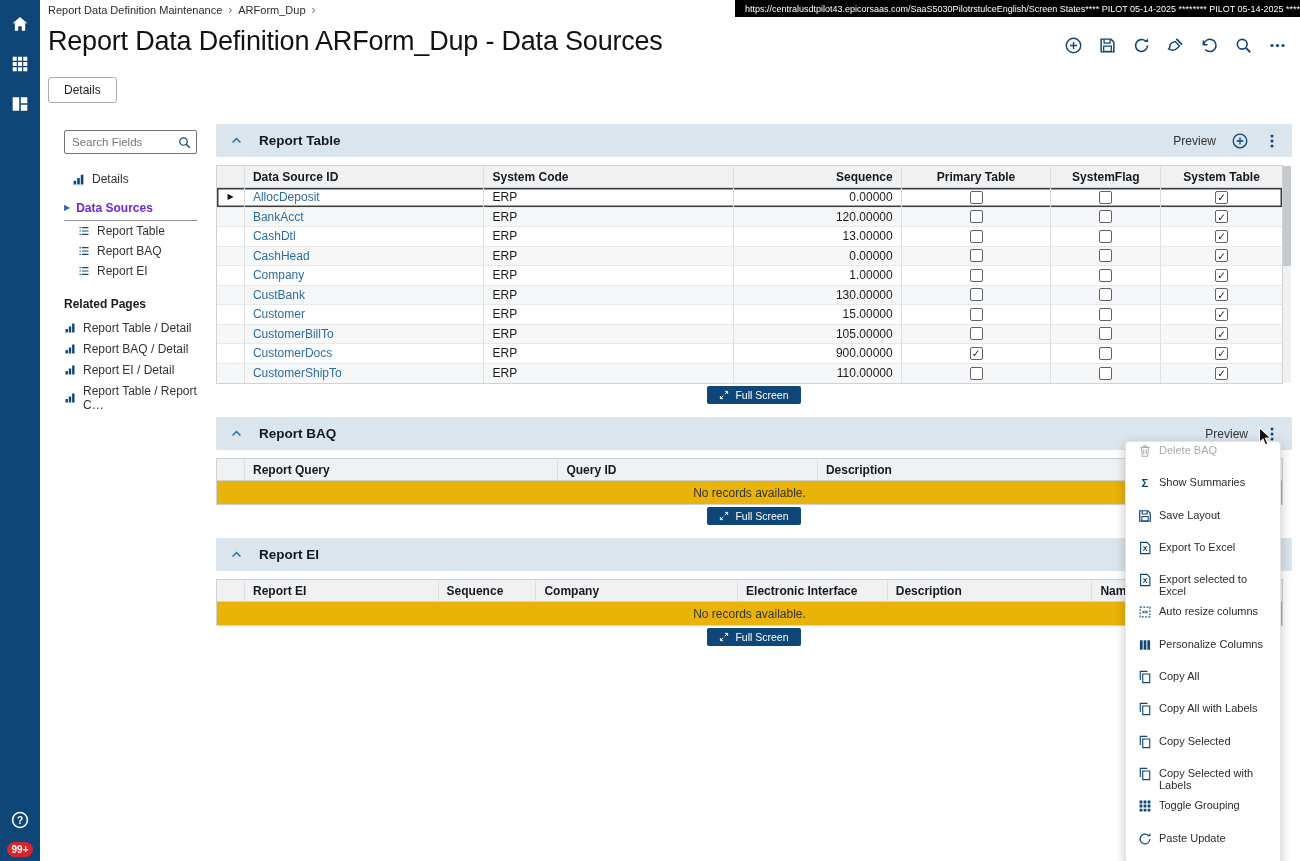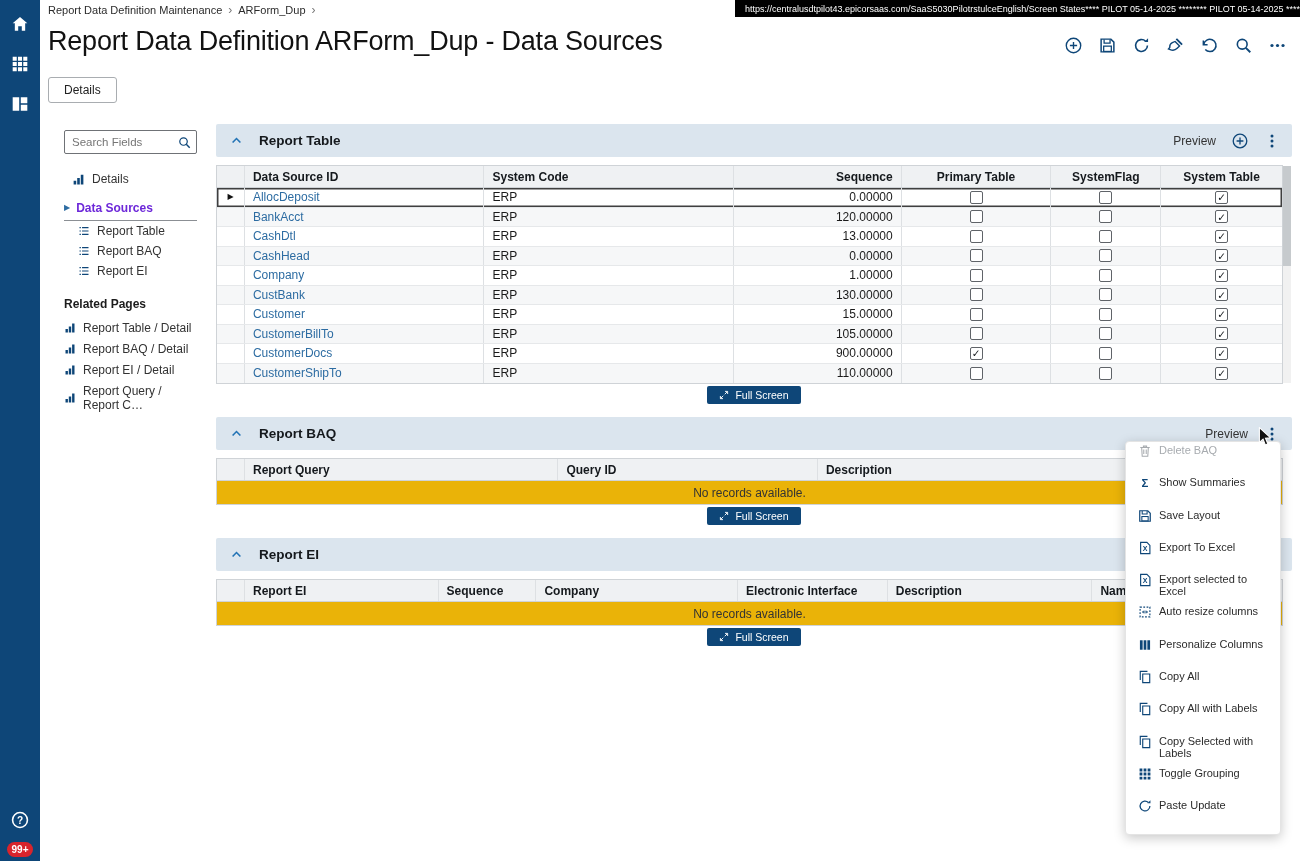--- a/index.html
+++ b/index.html
@@ -300,21 +300,21 @@
           </svg>
         </span>
       <span>Report EI / Detail</span>
     </div>
     <div class="related-item">
       <span class="ic">
           <svg viewBox="0 0 16 16" fill="currentColor">
             <path d="M2 9.4h3.2V14H2zM6.4 6h3.2v8H6.4zM10.8 2h3.2v12h-3.2z"></path>
           </svg>
         </span>
-      <span>Report Query / Report C…</span>
+      <span>Report Table / Report C…</span>
     </div>
   </div>
 </aside>
 
 <main class="content">
 
   <section class="card">
     <div class="band">
       <span class="ic chev">
           <svg viewBox="0 0 16 16" fill="currentColor">
@@ -706,20 +706,29 @@
       </span>
       <span>Copy All with Labels</span>
     </div>
     <div class="menu-item">
       <span class="ic">
         <svg viewBox="0 0 16 16" fill="currentColor">
           <path d="M5.4 4.6h8v9.8h-8z" fill="none" stroke="currentColor" stroke-width="1.3"></path>
           <path d="M10.8 1.6H2.6v9.8" fill="none" stroke="currentColor" stroke-width="1.3"></path>
         </svg>
       </span>
+      <span>Copy Selected</span>
+    </div>
+    <div class="menu-item">
+      <span class="ic">
+        <svg viewBox="0 0 16 16" fill="currentColor">
+          <path d="M5.4 4.6h8v9.8h-8z" fill="none" stroke="currentColor" stroke-width="1.3"></path>
+          <path d="M10.8 1.6H2.6v9.8" fill="none" stroke="currentColor" stroke-width="1.3"></path>
+        </svg>
+      </span>
       <span>Copy Selected with Labels</span>
     </div>
     <div class="menu-item">
       <span class="ic">
         <svg viewBox="0 0 16 16" fill="currentColor">
           <path d="M1.8 1.8h3.2v3.2H1.8zM6.4 1.8h3.2v3.2H6.4zM11 1.8h3.2v3.2H11zM1.8 6.4h3.2v3.2H1.8zM6.4 6.4h3.2v3.2H6.4zM11 6.4h3.2v3.2H11zM1.8 11h3.2v3.2H1.8zM6.4 11h3.2v3.2H6.4zM11 11h3.2v3.2H11z"></path>
         </svg>
       </span>
       <span>Toggle Grouping</span>
     </div>

